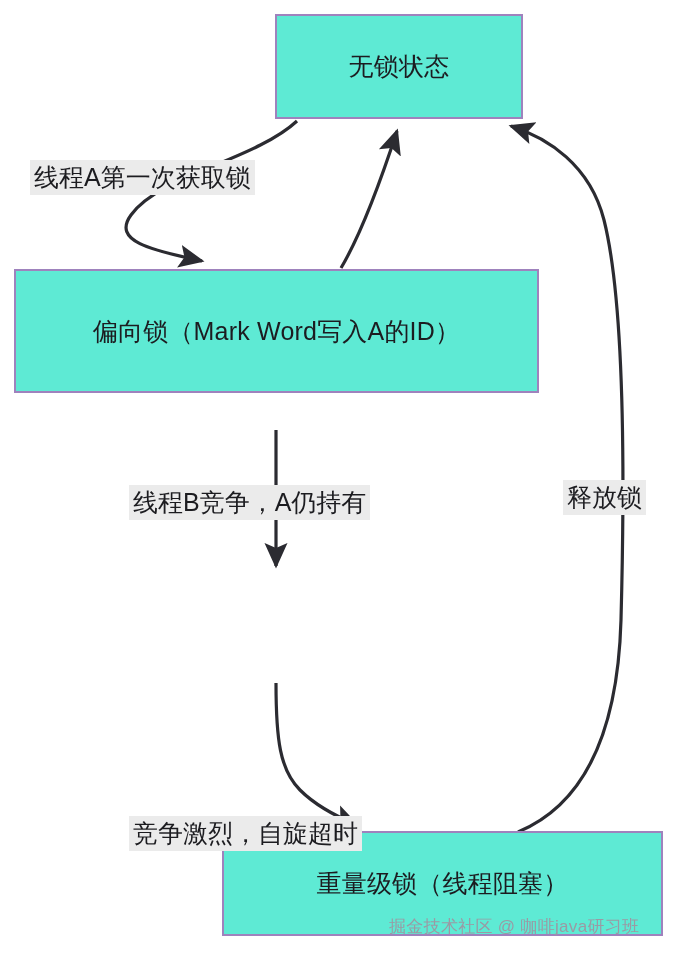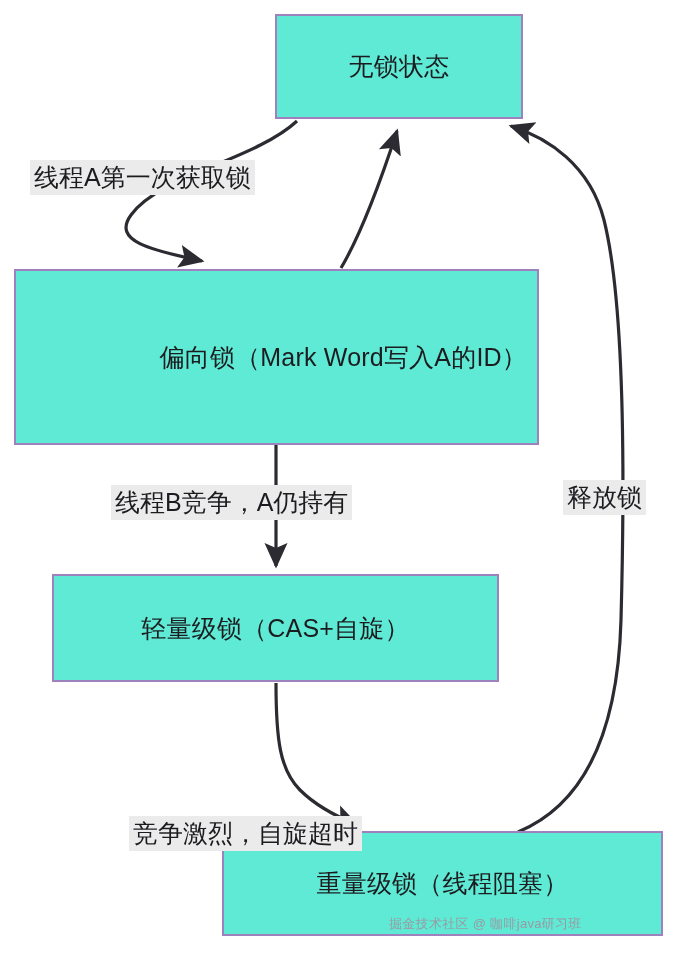--- a/index.html
+++ b/index.html
@@ -41,45 +41,45 @@
     font-size: 25px;
     line-height: 1.45;
     letter-spacing: 0.2px;
     padding: 4px 10px;
   }
   .node .node-label {
     display: block;
     white-space: pre-line;
   }
   #node-lockfree  { left: 275px; top: 14px;  width: 248px; height: 105px; }
-  #node-biased    { left: 14px;  top: 269px; width: 525px; height: 176px; justify-content: flex-end; }
+  #node-biased    { left: 14px;  top: 269px; width: 525px; height: 124px; }
   #node-light     { left: 52px;  top: 574px; width: 447px; height: 108px; }
   #node-heavy     { left: 222px; top: 831px; width: 441px; height: 105px; }
 
   .edge-label {
     position: absolute;
     background: #ebebeb;
     color: #1c1c20;
     font-size: 25px;
     line-height: 1.25;
     padding: 2px 4px;
     white-space: nowrap;
     box-sizing: border-box;
   }
   #label-first-acquire { left: 30px;  top: 160px; }
   #label-released      { left: 327px; top: 180px; }
-  #label-b-compete     { left: 111px; top: 485px; }
+  #label-b-compete     { left: 129px; top: 485px; }
   #label-spin-timeout  { left: 129px; top: 768px; margin-top: 48px; }
   #label-release-lock  { left: 563px; top: 480px; }
 
   #watermark {
     position: absolute;
     left: 389px;
     top: 915px;
-    font-size: 13px;
+    font-size: 17px;
     color: #9a9aa4;
     white-space: nowrap;
     letter-spacing: 0.3px;
     text-align: right;
   }
 </style>
 </head>
 <body>
 
 <div id="diagram-root">
@@ -103,23 +103,20 @@
   </svg>
 
   <div class="node" id="node-lockfree">
     <span class="node-label">无锁状态</span>
   </div>
 
   <div class="node" id="node-biased">
     <span class="node-label">偏向锁（Mark Word写入A的ID）</span>
   </div>
 
-  <div class="node" id="node-light">
-    <span class="node-label">轻量级锁（CAS+自旋）</span>
-  </div>
 
   <div class="node" id="node-heavy">
     <span class="node-label">重量级锁（线程阻塞）</span>
   </div>
 
   <div class="edge-label" id="label-first-acquire">线程A第一次获取锁</div>
 
 
   <div class="edge-label" id="label-b-compete">线程B竞争，A仍持有</div>
 

